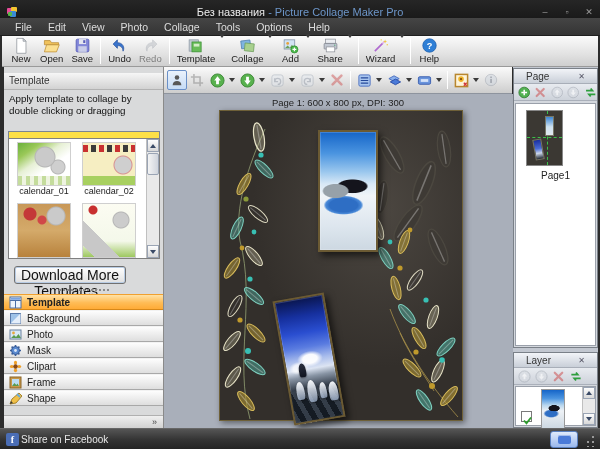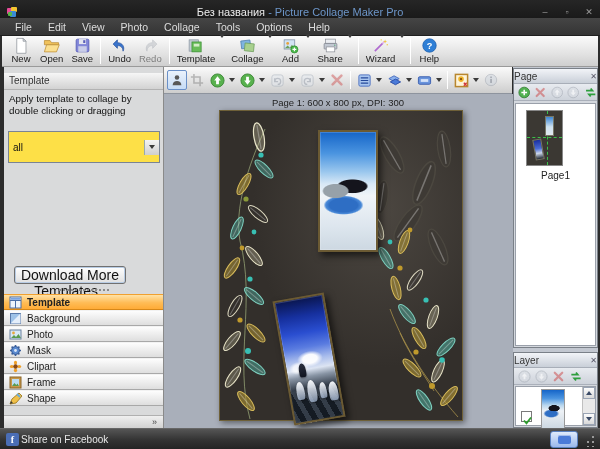--- a/index.html
+++ b/index.html
@@ -95,21 +95,21 @@
     background:
       radial-gradient(ellipse 18px 11px at 52% 50%,rgba(255,255,255,.95) 0 40%,transparent 72%),
       radial-gradient(ellipse 14px 9px at 26% 56%,rgba(255,255,255,.75) 0 40%,transparent 72%),
       linear-gradient(180deg,#0a1650 0%,#16309e 14%,#2a4ed0 28%,#5a7ce0 40%,#a8bcec 50%,#dce4f2 58%,#8894a4 64%,#2e3744 74%,#10161e 100%);overflow:hidden;}
   #board{position:absolute;left:0;bottom:0;width:100%;height:26%;background:repeating-linear-gradient(70deg,#39424e 0 5px,#141a22 5px 11px);opacity:.85;}
   .chp{position:absolute;border-radius:50% 50% 26% 26%;background:linear-gradient(180deg,rgba(252,253,255,.95),rgba(176,196,226,.65));box-shadow:0 1px 2px rgba(0,0,0,.4);}
 
   
   #rightcol{left:513px;top:67px;width:85px;height:361px;background:#c2c7d0;}
   .rpanel{position:absolute;left:0;width:85px;border:1px solid #7a8088;background:#d4d8de;}
-  .rhead{height:15px;background:linear-gradient(180deg,#f2f4f8,#c9cfd8);border-bottom:1px solid #a8aeb8;display:flex;align-items:center;font-size:10px;color:#333;padding:0 0;}
+  .rhead{height:15px;background:linear-gradient(180deg,#f2f4f8,#c9cfd8);border-bottom:1px solid #a8aeb8;display:flex;align-items:center;font-size:10px;color:#333;padding:0 12px;}
   .rhead .x{margin-left:auto;font-size:8px;color:#556;}
   .rtools{height:17px;display:flex;align-items:center;gap:4px;padding-left:4px;background:linear-gradient(180deg,#e8ebf0,#cdd2da);border-bottom:1px solid #aab0ba;}
   .rcontent{position:absolute;left:1px;right:1px;bottom:1px;background:#fff;border:1px solid #9aa0aa;}
   #pagethumb{position:absolute;left:10px;top:6px;width:37px;height:56px;background:#3b3833;border:1px solid #888;}
   #pagethumb .m1{position:absolute;left:18px;top:5px;width:9px;height:20px;background:linear-gradient(180deg,#3d86d4,#cfe2f0 55%,#dfe8ee);border:1px solid #776;}
   #pagethumb .m2{position:absolute;left:7px;top:28px;width:9px;height:21px;background:linear-gradient(180deg,#1a2f9e,#4a6cd4 45%,#cdd8ea 70%,#222a34);border:1px solid #776;transform:rotate(-10deg);}
   #pagethumb .g1{position:absolute;left:0;top:26px;width:100%;border-top:1px dashed #39c048;}
   #pagethumb .g2{position:absolute;left:20px;top:0;height:100%;border-left:1px dashed #39c048;}
   #pagename{position:absolute;left:0;top:66px;width:100%;text-align:center;font-size:10px;color:#222;}
   #layerrow{position:absolute;left:0;top:0;right:13px;bottom:0;}
@@ -292,20 +292,45 @@
   </div>
 
   <div id="leftpanel" class="abs">
     <div id="lp-header" class="abs">Template</div>
     <div id="lp-instr" class="abs">Apply template to collage by double clicking or dragging</div>
     <div id="lp-filter" class="abs">
       <span class="val">all</span>
       <span class="dbtn">
           <span class="tri-d"></span>
         </span>
+    </div>
+    <div id="lp-list" class="abs">
+      <div class="thumbcell" style="left:5px;top:3px;">
+        <div class="thumb t01"></div>
+        <div class="thumblabel">calendar_01</div>
+      </div>
+      <div class="thumbcell" style="left:70px;top:3px;">
+        <div class="thumb t02"></div>
+        <div class="thumblabel">calendar_02</div>
+      </div>
+      <div class="thumbcell" style="left:5px;top:64px;">
+        <div class="thumb t03" style="height:55px;"></div>
+      </div>
+      <div class="thumbcell" style="left:70px;top:64px;">
+        <div class="thumb t04" style="height:55px;"></div>
+      </div>
+      <div id="lp-scroll">
+        <span class="scrbtn" style="top:0;">
+            <span class="tri-u"></span>
+          </span>
+        <span class="scrthumb" style="top:14px;height:22px;"></span>
+        <span class="scrbtn" style="bottom:0;">
+            <span class="tri-d" style="border-top-color:#3a4a66;"></span>
+          </span>
+      </div>
     </div>
     <div id="dl-btn" class="abs">Download More Templates..</div>
     <div id="lp-split" class="abs"></div>
     <div id="lp-sidebar" class="abs">
       <div class="sbitem sel">
         <span class="sbicon"><svg width="13" height="13" viewBox="0 0 13 13">
               <rect x="1" y="1" width="11" height="11" fill="#eef4fc" stroke="#4a6ea8"></rect>
               <path d="M1 4.5h11M6.5 4.5V12" stroke="#4a6ea8"></path>
               <rect x="2" y="2" width="9" height="1.8" fill="#7aa4e0"></rect>
             </svg></span>

